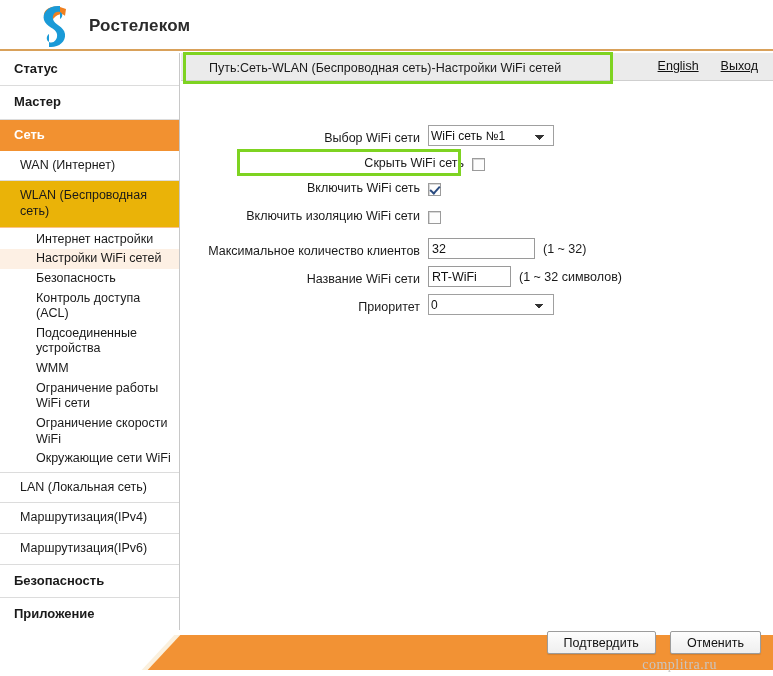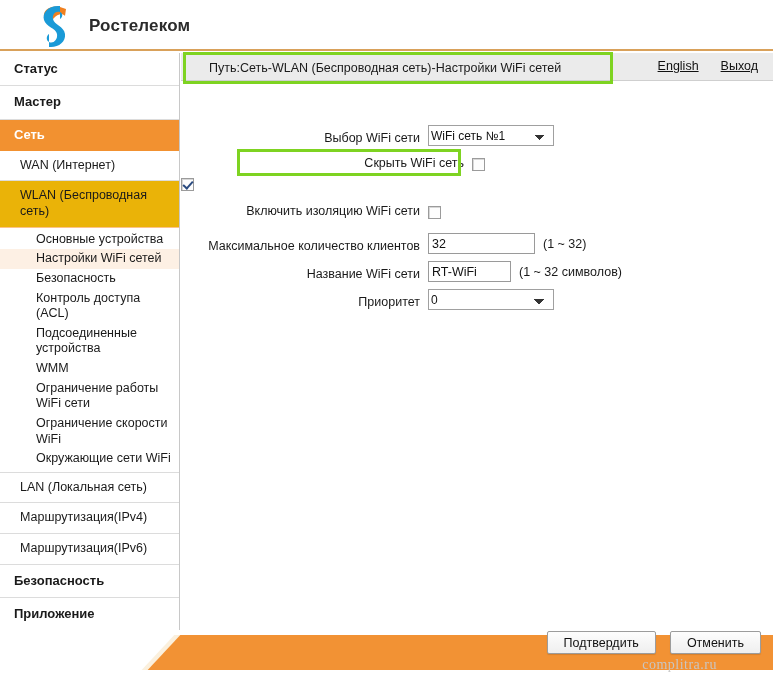--- a/index.html
+++ b/index.html
@@ -258,21 +258,21 @@
     </div>
     <div class="nav-item lvl2">
       <span>WAN (Интернет)</span>
     </div>
     <div class="nav-item lvl2 open">
       <span>WLAN (Беспроводная сеть)</span>
     </div>
 
     <div id="nav-sub-group">
       <div class="nav-item lvl3">
-        <span>Основные устройства</span>
+        <span>Интернет настройки</span>
       </div>
       <div class="nav-item lvl3 selected">
         <span>Настройки WiFi сетей</span>
       </div>
       <div class="nav-item lvl3">
         <span>Безопасность</span>
       </div>
       <div class="nav-item lvl3">
         <span>Контроль доступа (ACL)</span>
       </div>
@@ -338,20 +338,21 @@
 
     <div class="row hl">
       <div class="lbl">Скрыть WiFi сеть</div>
       <div class="ctl">
         <span class="cbx"></span>
       </div>
       <div id="hide-highlight"></div>
     </div>
 
     <div class="row">
+      <div class="lbl">Включить WiFi сеть</div>
       <div class="ctl">
         <span class="cbx checked"></span>
       </div>
     </div>
 
     <div class="row">
       <div class="lbl">Включить изоляцию WiFi сети</div>
       <div class="ctl" style="padding-top:8px;">
         <span class="cbx"></span>
       </div>

